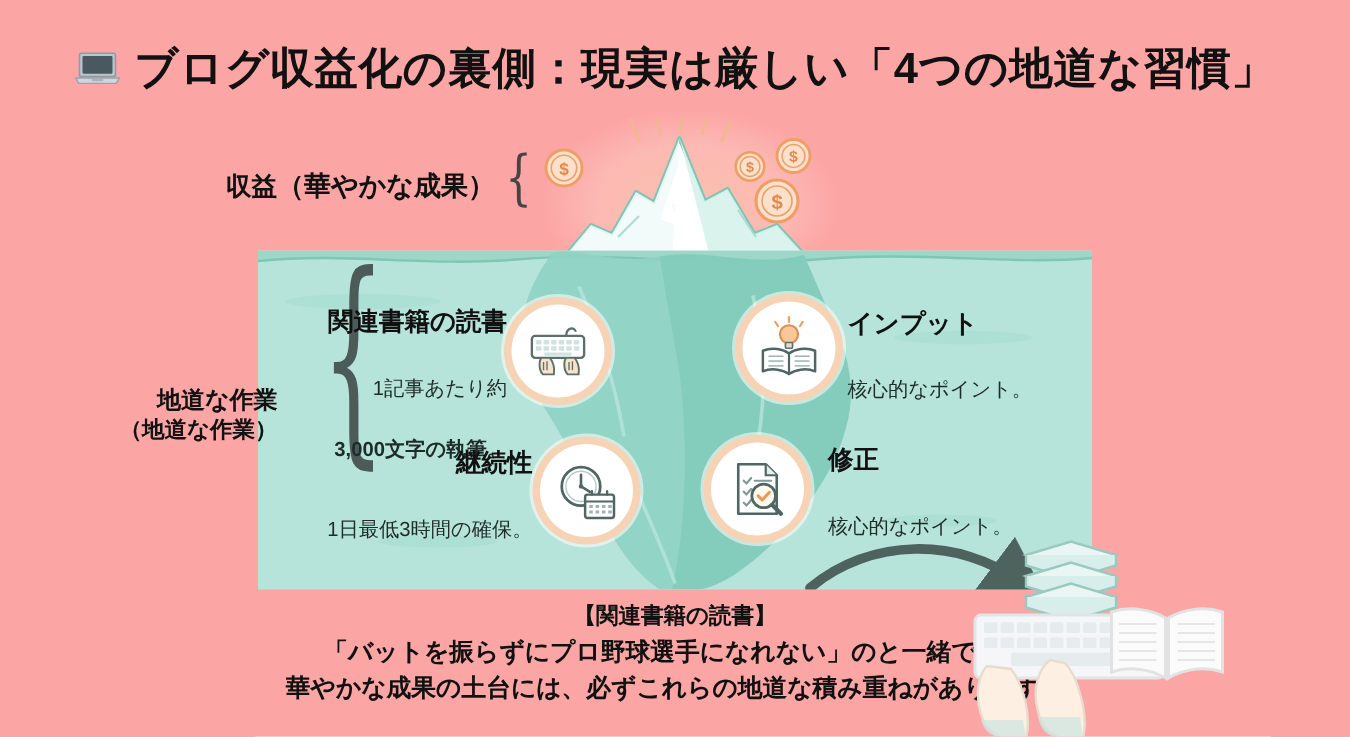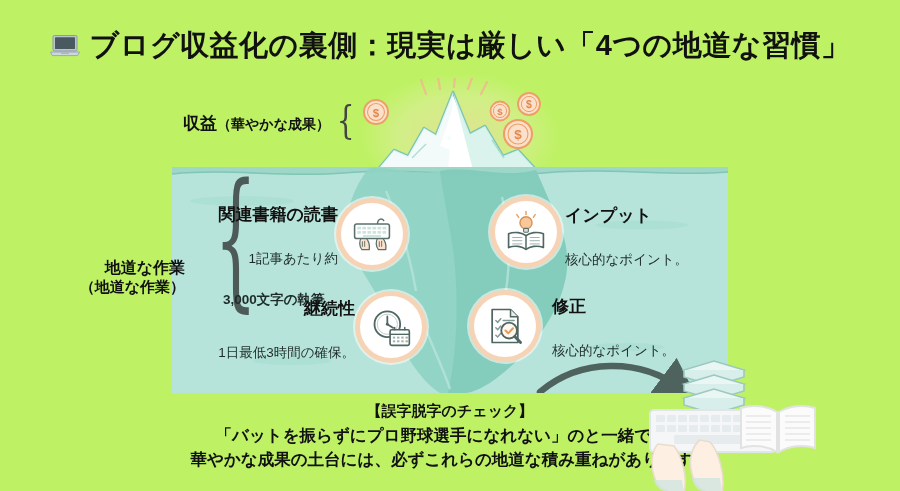--- a/index.html
+++ b/index.html
@@ -3,21 +3,21 @@
 <meta charset="utf-8">
 <style>
   html,body{margin:0;padding:0;}
   body{
     width:900px;height:491px;
     background:#ffffff;
     font-family:"Liberation Sans","DejaVu Sans",sans-serif;
     overflow:hidden;
     position:relative;
   }
-  #stage{position:absolute;inset:0;width:900px;height:491px;overflow:hidden;background:#bef264;}
+  #stage{position:absolute;inset:0;width:900px;height:491px;overflow:hidden;background:#fca5a5;}
 
   
   .title-row{
     position:absolute;left:0;top:26px;width:900px;
     display:flex;align-items:center;justify-content:center;gap:10px;
   }
   .laptop-ico{width:30px;height:24px;flex:0 0 auto;display:block;}
   .title-text{
     font-size:29px;font-weight:bold;color:#111;letter-spacing:.5px;white-space:nowrap;
   }
@@ -36,21 +36,21 @@
   .berg-top{position:absolute;left:352px;top:78px;width:210px;height:96px;}
   .glow{
     position:absolute;left:362px;top:74px;width:196px;height:104px;
     background:radial-gradient(ellipse at 50% 60%, rgba(250,214,180,.55) 0%, rgba(252,232,212,.30) 45%, rgba(255,255,255,0) 72%);
     pointer-events:none;
   }
 
   
   .side-label{position:absolute;text-align:right;color:#111;font-weight:bold;line-height:1.25;}
   #revenue-label{left:120px;top:113px;width:210px;font-size:17px;}
-  #revenue-label .sub{font-size:14px;font-weight:bold;}
+  #revenue-label .sub{font-size:18px;font-weight:bold;}
   #base-label{left:20px;top:258px;width:165px;font-size:16px;}
   #base-label .sub{display:block;font-size:15px;}
 
   .brace{position:absolute;color:#444;font-weight:300;}
   #brace-top{left:333px;top:96px;font-size:40px;transform:scaleX(.7);font-family:"DejaVu Serif",serif;}
   #brace-bottom{left:188px;top:168px;font-size:150px;line-height:.95;transform:scaleX(.45);font-family:"DejaVu Serif",serif;color:#4c5a58;}
 
   
   .node{position:absolute;width:62px;height:62px;border-radius:50%;
         background:#fff;box-shadow:0 0 0 5px #f6d3b5, 0 0 0 7px rgba(255,255,255,.55);
@@ -316,21 +316,21 @@
     <span>収益</span><span class="sub">（華やかな成果）</span>
   </div>
   <div class="brace" id="brace-top">{</div>
 
   <div class="side-label" id="base-label">
     <span>地道な作業</span>
     <span class="sub">（地道な作業）</span>
   </div>
 
   <div class="footer">
-    <div class="f1">【誤字脱字のチェック】</div>
+    <div class="f1">【関連書籍の読書】</div>
     <div class="f2">「バットを振らずにプロ野球選手になれない」のと一緒です。</div>
     <div class="f3">華やかな成果の土台には、必ずこれらの地道な積み重ねがあります。</div>
   </div>
 
   <svg class="decor" id="decor-books" viewBox="0 0 72 58">
     <g stroke="#9bc9bf" stroke-width="1.6" fill="#e9f6f3">
       <path d="M6 12 L36 3 L66 12 L36 21 Z"></path>
       <path d="M6 12 V19 L36 28 L66 19 V12" fill="#d7eeea"></path>
       <path d="M6 26 L36 17 L66 26 L36 35 Z"></path>
       <path d="M6 26 V33 L36 42 L66 33 V26" fill="#d7eeea"></path>

